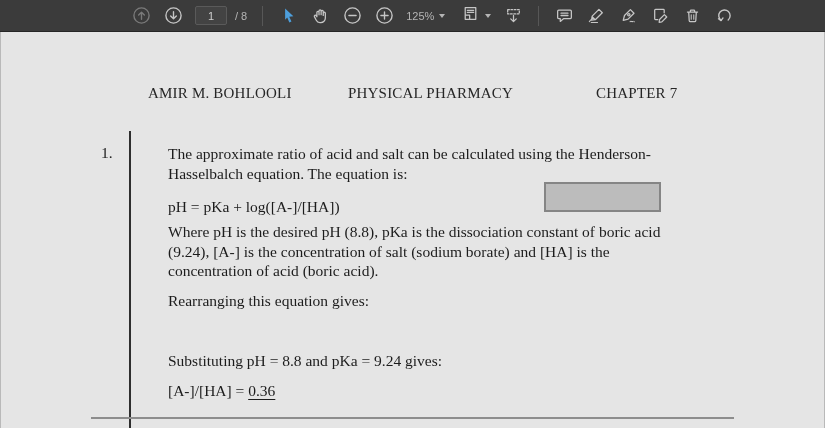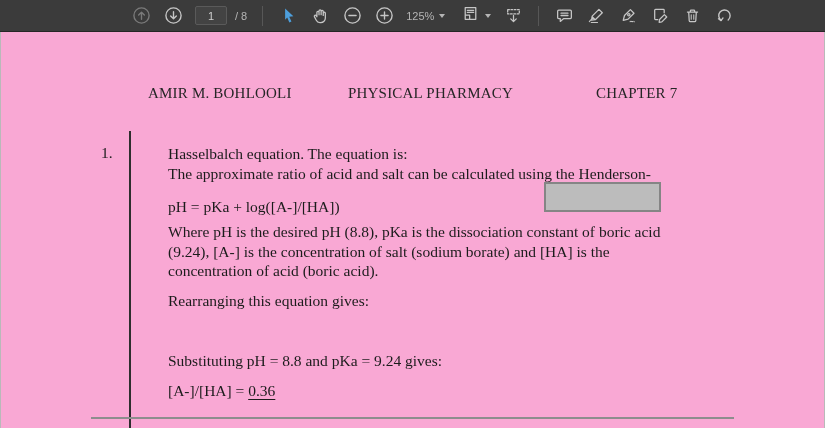--- a/index.html
+++ b/index.html
@@ -9,21 +9,21 @@
   .toolbar{position:absolute;top:0;left:0;width:825px;height:32px;background:#3b3b3b;border-bottom:1px solid #262626;display:flex;align-items:center;box-sizing:border-box;padding-left:131px;gap:12px;}
   .tbtn{width:20px;height:20px;display:flex;align-items:center;justify-content:center;flex:0 0 auto;}
   .tbtn svg{display:block;}
   .sep{width:1px;height:20px;background:#575757;flex:0 0 auto;margin:0 3px;}
   .page-input{width:30px;height:17px;background:#434343;border:1px solid #5a5a5a;border-radius:2px;color:#cfcfcf;font-size:11px;text-align:center;font-family:"Liberation Sans",sans-serif;padding:0;flex:0 0 auto;}
   .tlabel{color:#b5b5b5;font-size:11px;white-space:nowrap;flex:0 0 auto;}
   .zoomctl{display:flex;align-items:center;gap:5px;flex:0 0 auto;}
   .caret{width:0;height:0;border-left:3.5px solid transparent;border-right:3.5px solid transparent;border-top:4px solid #b5b5b5;}
 
   
-  .page{position:absolute;top:32px;left:0;width:825px;height:396px;background:#f9a8d4;border-left:1px solid #b9b9b9;border-right:1px solid #b9b9b9;box-sizing:border-box;font-family:"Liberation Serif","DejaVu Serif",serif;color:#1c1c1c;}
+  .page{position:absolute;top:32px;left:0;width:825px;height:396px;background:#e5e5e5;border-left:1px solid #b9b9b9;border-right:1px solid #b9b9b9;box-sizing:border-box;font-family:"Liberation Serif","DejaVu Serif",serif;color:#1c1c1c;}
   .hdr{position:absolute;top:53px;font-size:15px;color:#262626;letter-spacing:.2px;white-space:nowrap;}
   .hdr.author{left:147px;}
   .hdr.title{left:347px;}
   .hdr.chapter{left:595px;}
   .qnum{position:absolute;left:100px;top:112px;font-size:15.5px;}
   .vline{position:absolute;left:128px;top:99px;width:1.5px;height:297px;background:#2e2e2e;}
   .block{position:absolute;left:167px;font-size:15.5px;line-height:19.5px;white-space:nowrap;}
   .b-p1{top:112px;}
   .b-eq1{top:165px;}
   .b-p2{top:190px;}
@@ -184,22 +184,22 @@
   <div class="page">
 
     <div class="hdr author">AMIR M. BOHLOOLI</div>
     <div class="hdr title">PHYSICAL PHARMACY</div>
     <div class="hdr chapter">CHAPTER 7</div>
 
     <div class="qnum">1.</div>
     <div class="vline"></div>
 
     <div class="block b-p1">
+      <div>The approximate ratio of acid and salt can be calculated using the Henderson-</div>
       <div>Hasselbalch equation. The equation is:</div>
-      <div>The approximate ratio of acid and salt can be calculated using the Henderson-</div>
     </div>
 
     <div class="form-field"></div>
 
     <div class="block b-eq1">pH = pKa + log([A-]/[HA])</div>
 
     <div class="block b-p2">
       <div>Where pH is the desired pH (8.8), pKa is the dissociation constant of boric acid</div>
       <div>(9.24), [A-] is the concentration of salt (sodium borate) and [HA] is the</div>
       <div>concentration of acid (boric acid).</div>

